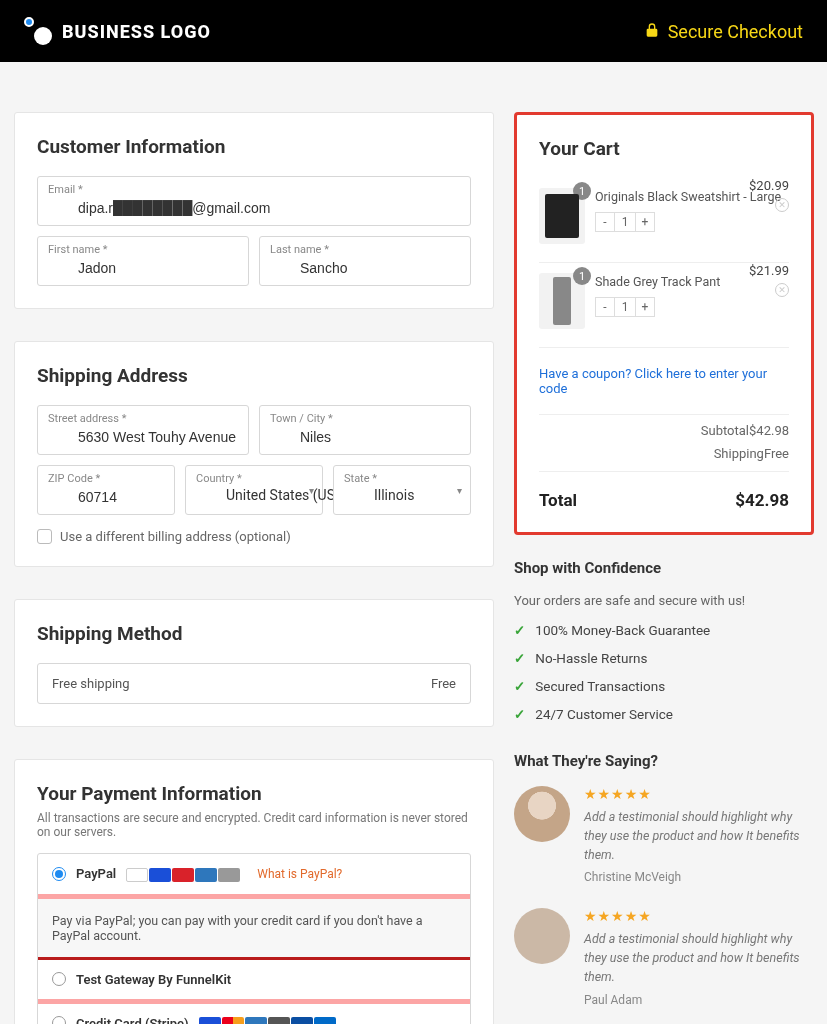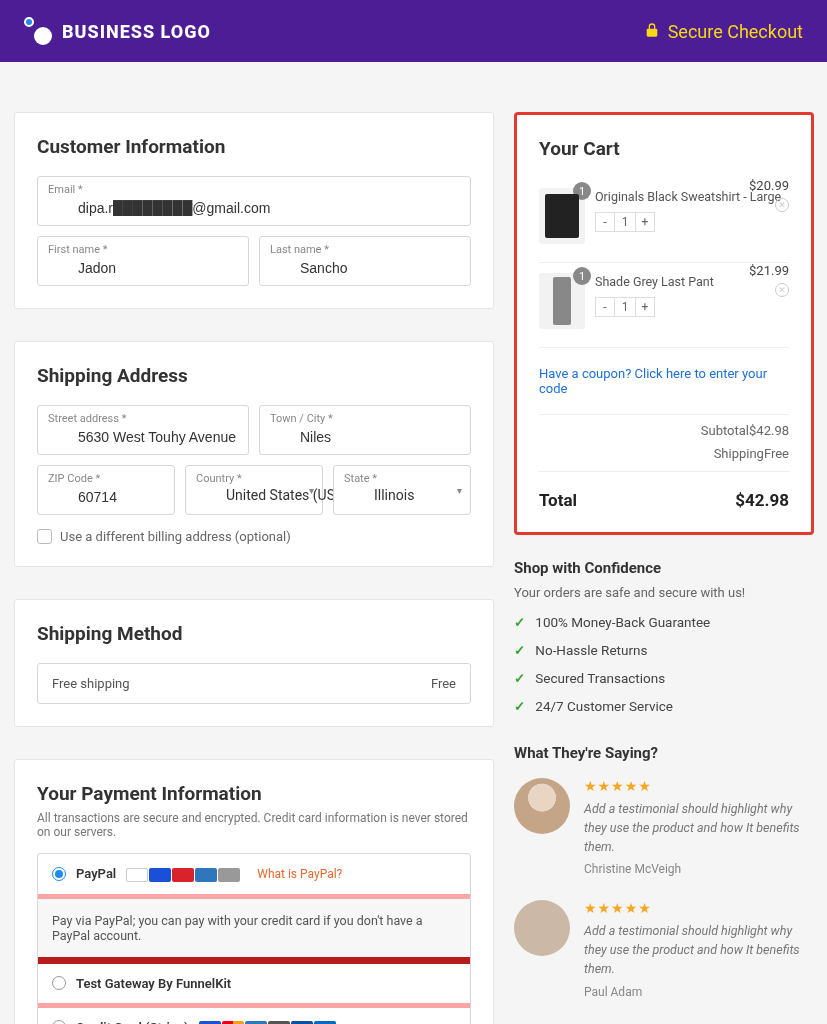--- a/index.html
+++ b/index.html
@@ -1,17 +1,17 @@
 <!DOCTYPE html>
 <html><head>
   <meta charset="utf-8">
   <style>
     * { box-sizing: border-box; margin: 0; padding: 0; }
     body { font-family: -apple-system, BlinkMacSystemFont, "Segoe UI", Roboto, Arial, sans-serif; background:#f5f5f5; color:#333; }
-    .topbar { background:#4c1d95; height:62px; display:flex; align-items:center; justify-content:space-between; padding:0 24px; }
+    .topbar { background:#000000; height:62px; display:flex; align-items:center; justify-content:space-between; padding:0 24px; }
     .logo-wrap { display:flex; align-items:center; gap:10px; }
     .logo-mark { position:relative; width:28px; height:28px; }
     .logo-mark .big { width:18px; height:18px; background:#fff; border-radius:50%; position:absolute; right:0; bottom:0; }
     .logo-mark .small { width:10px; height:10px; border:2px solid #fff; background:#1e8bf1; border-radius:50%; position:absolute; left:0; top:0; }
     .logo-text { color:#fff; font-weight:800; letter-spacing:1px; font-size:18px; }
     .secure { color:#f7d716; font-size:18px; display:flex; align-items:flex-end; gap:8px; }
     .container { max-width:827px; margin:0 auto; padding:50px 14px 30px; display:flex; gap:20px; align-items:flex-start; }
     .left { width:480px; flex-shrink:0; }
     .right { width:300px; flex-shrink:0; }
     .card { background:#fff; border:1px solid #e5e5e5; border-radius:3px; padding:22px; margin-bottom:32px; }
@@ -29,21 +29,21 @@
     .chk { width:15px; height:15px; border:1px solid #bbb; border-radius:3px; flex-shrink:0; }
     .ship-row { border:1px solid #d7d7d7; border-radius:3px; padding:12px 14px; display:flex; justify-content:space-between; font-size:13px; color:#555; }
     .pay-sub { font-size:12px; color:#777; margin:-12px 0 14px; }
     .pay-list { border:1px solid #d7d7d7; border-radius:3px; }
     .pay-opt { padding:12px 14px; display:flex; align-items:center; gap:10px; font-size:13px; border-bottom:5px solid #fca5a5; }
     .pay-opt:last-child { border-bottom:none; }
     .radio { width:14px; height:14px; border:1px solid #999; border-radius:50%; flex-shrink:0; display:flex; align-items:center; justify-content:center; }
     .radio.checked { border-color:#1e8bf1; }
     .radio.checked::after { content:''; width:8px; height:8px; background:#1e8bf1; border-radius:50%; }
     .pay-name { font-weight:600; color:#333; }
-    .pay-desc { background:#f7f7f7; padding:14px; font-size:12.5px; color:#555; border-bottom:7px solid #b91c1c; }
+    .pay-desc { background:#f7f7f7; padding:14px; font-size:12.5px; color:#555; border-bottom:3px solid #b91c1c; }
     .what-link { color:#e26a2c; font-size:12px; margin-left:6px; }
     .card-badge { display:inline-block; width:22px; height:14px; border-radius:2px; margin-right:1px; vertical-align:middle; }
 
     .cart-card { border:3px solid #e23a2f; border-radius:4px; background:#fff; padding:22px; margin-bottom:24px; }
     .cart-card h2 { font-size:19px; font-weight:700; margin-bottom:18px; }
     .cart-item { display:flex; gap:10px; padding:10px 0 18px; border-bottom:1px solid #eee; position:relative; }
     .cart-thumb { width:46px; height:56px; background:#f2f2f2; border-radius:3px; position:relative; flex-shrink:0; }
     .cart-thumb.dark::after{ content:''; position:absolute; inset:6px; background:#222; border-radius:2px; }
     .cart-thumb.grey::after{ content:''; position:absolute; left:14px; top:4px; width:18px; height:48px; background:#888; border-radius:2px; }
     .qty-badge { position:absolute; top:-6px; right:-6px; width:18px; height:18px; background:#888; color:#fff; border-radius:50%; font-size:11px; display:flex; align-items:center; justify-content:center; }
@@ -51,21 +51,21 @@
     .cart-price { font-size:13px; color:#444; position:absolute; right:0; top:0; }
     .cart-remove { position:absolute; right:0; top:20px; width:14px; height:14px; border:1px solid #ccc; border-radius:50%; color:#ccc; font-size:9px; display:flex; align-items:center; justify-content:center; cursor:pointer; }
     .qty-ctrl { display:flex; margin-top:6px; }
     .qty-ctrl span { width:20px; height:20px; border:1px solid #ddd; display:flex; align-items:center; justify-content:center; font-size:12px; color:#666; }
     .qty-ctrl .n { border-left:none; border-right:none; }
     .coupon { color:#1e6fd9; font-size:13px; padding:18px 0; border-bottom:1px solid #eee; cursor:pointer; }
     .sum-row { display:flex; justify-content:flex-end; font-size:13px; color:#666; padding:8px 0 0; }
     .sum-row:first-of-type{ padding-top:16px; }
     .total-row { display:flex; justify-content:space-between; font-size:17px; font-weight:700; color:#222; padding-top:18px; margin-top:10px; border-top:1px solid #eee; }
 
-    .side-h { font-size:15px; font-weight:700; color:#333; margin-bottom:8px; }
+    .side-h { font-size:15px; font-weight:700; color:#333; margin-bottom:16px; }
     .side-sub { font-size:13px; color:#666; margin-bottom:14px; }
     .benefit { display:flex; align-items:center; gap:10px; font-size:13.5px; color:#444; margin-bottom:12px; }
     .check-icon { color:#3aa53a; font-weight:bold; }
     .testi-h { font-size:15px; font-weight:700; margin:30px 0 16px; }
     .testi { display:flex; gap:14px; margin-bottom:24px; }
     .avatar { width:56px; height:56px; border-radius:50%; background:#d8c4b0; flex-shrink:0; background-image: radial-gradient(circle at 50% 35%, #e8d5c4 30%, #c4a588 31%); }
     .stars { color:#f5a623; font-size:14px; letter-spacing:1px; margin-bottom:6px; }
     .testi-text { font-size:12.5px; color:#777; font-style:italic; line-height:1.5; margin-bottom:6px; }
     .testi-name { font-size:12px; color:#888; }
   </style>
@@ -201,21 +201,21 @@
         </div>
         <span class="cart-price">$20.99</span>
         <span class="cart-remove">✕</span>
       </div>
 
       <div class="cart-item">
         <div class="cart-thumb grey">
           <span class="qty-badge">1</span>
         </div>
         <div style="flex:1">
-          <div class="cart-name">Shade Grey Last Pant</div>
+          <div class="cart-name">Shade Grey Track Pant</div>
           <div class="qty-ctrl">
             <span>-</span>
             <span class="n">1</span>
             <span>+</span>
           </div>
         </div>
         <span class="cart-price">$21.99</span>
         <span class="cart-remove">✕</span>
       </div>
 

